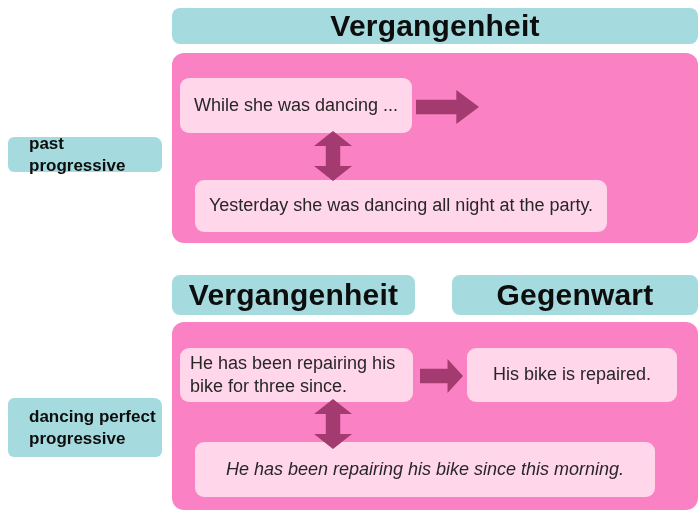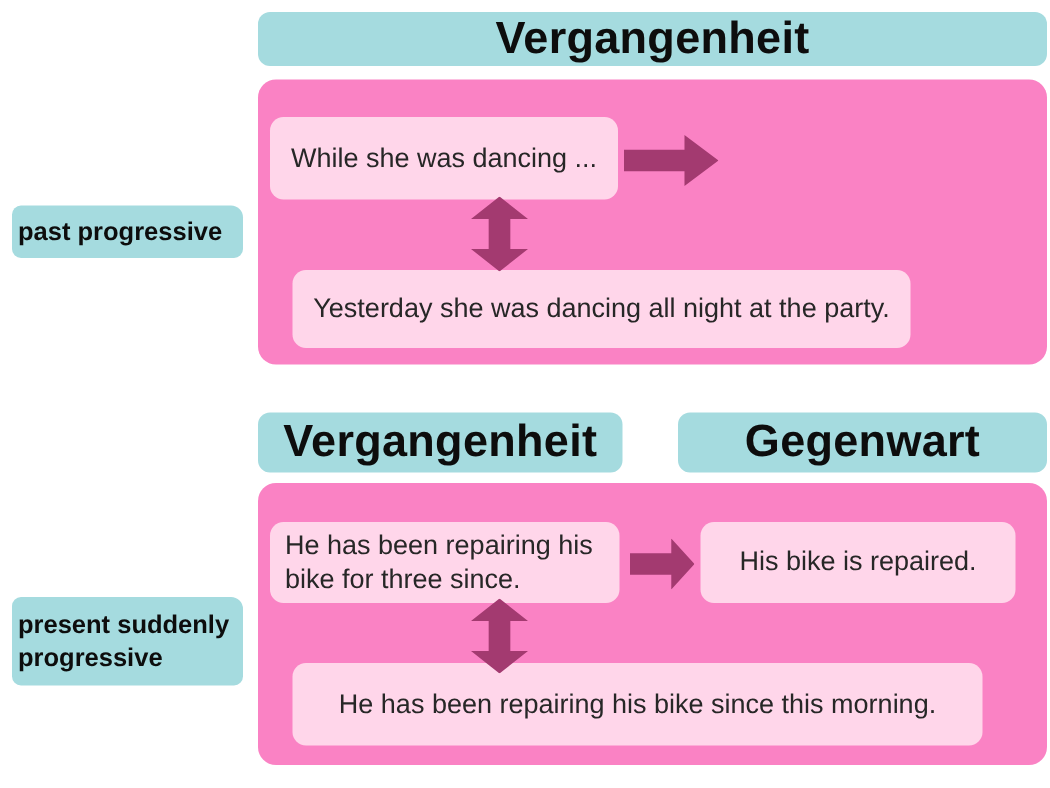--- a/index.html
+++ b/index.html
@@ -27,21 +27,21 @@
   .header {
     justify-content: center;
     font-size: 30px;
     border-radius: 8px;
     letter-spacing: 0.2px;
   }
   .side-label {
     font-size: 17px;
     line-height: 1.28;
     border-radius: 6px;
-    padding-left: 4px;
+    padding-left: 21px;
     border-top-right-radius: 8px;
   }
   .panel {
     position: absolute;
     background: #fa82c4;
     border-radius: 12px;
   }
   .pbox {
     position: absolute;
     background: #ffd6ea;
@@ -113,32 +113,32 @@
     <span>Vergangenheit</span>
   </div>
 
   <div class="teal header" style="left:452px; top:275px; width:246px; height:40px;">
     <span>Gegenwart</span>
   </div>
 
   <div class="panel" style="left:172px; top:322px; width:526px; height:188px;"></div>
 
   <div class="teal side-label" style="left:8px; top:398px; width:154px; height:59px;">
-    <span>present suddenly progressive</span>
+    <span>dancing perfect progressive</span>
   </div>
 
   <div class="pbox leftalign" style="left:180px; top:348px; width:233px; height:54px;">
     <div>He has been repairing his bike for three since.</div>
   </div>
 
   <div class="pbox center" style="left:467px; top:348px; width:210px; height:54px;">
     <div>His bike is repaired.</div>
   </div>
 
-  <div class="pbox center" style="left:195px; top:442px; width:460px; height:55px;">
+  <div class="pbox center" style="left:195px; top:442px; width:460px; height:55px;font-style:italic;">
     <div>He has been repairing his bike since this morning.</div>
   </div>
 
   <div class="arrow-right" style="left:420px; top:359px; width:43px; height:34px;"></div>
 
   <div class="arrow-vert" style="left:314px; top:399px; width:38px; height:50px;"></div>
 
 </div>
 
 </body></html>

